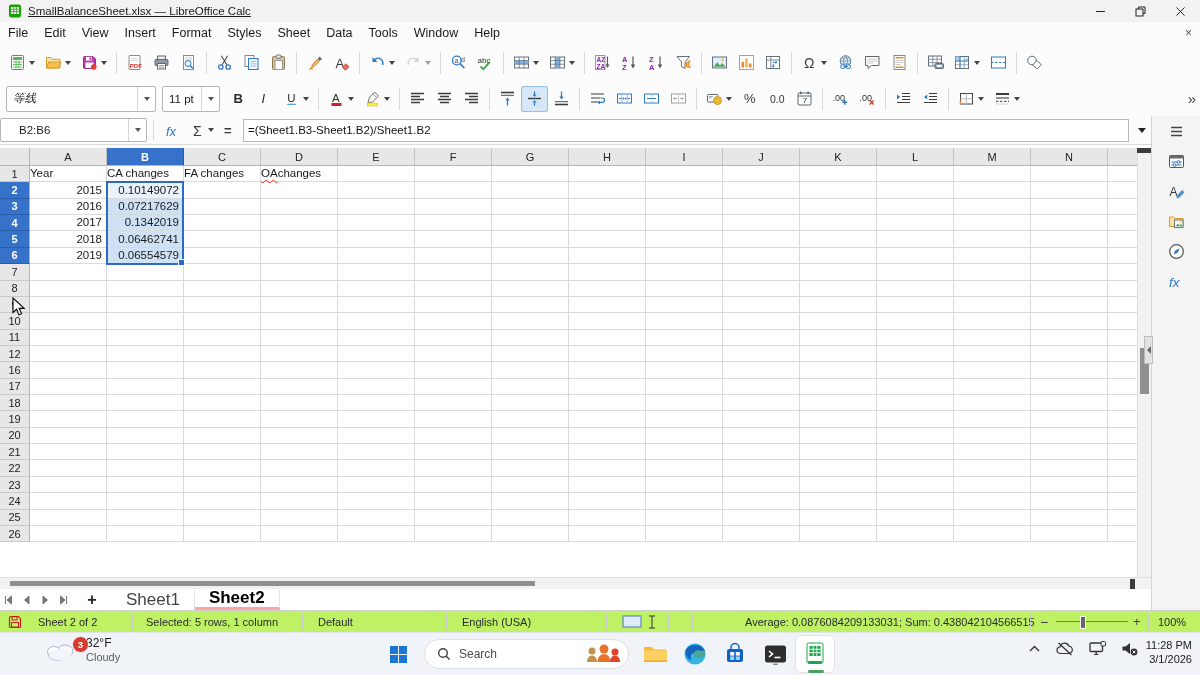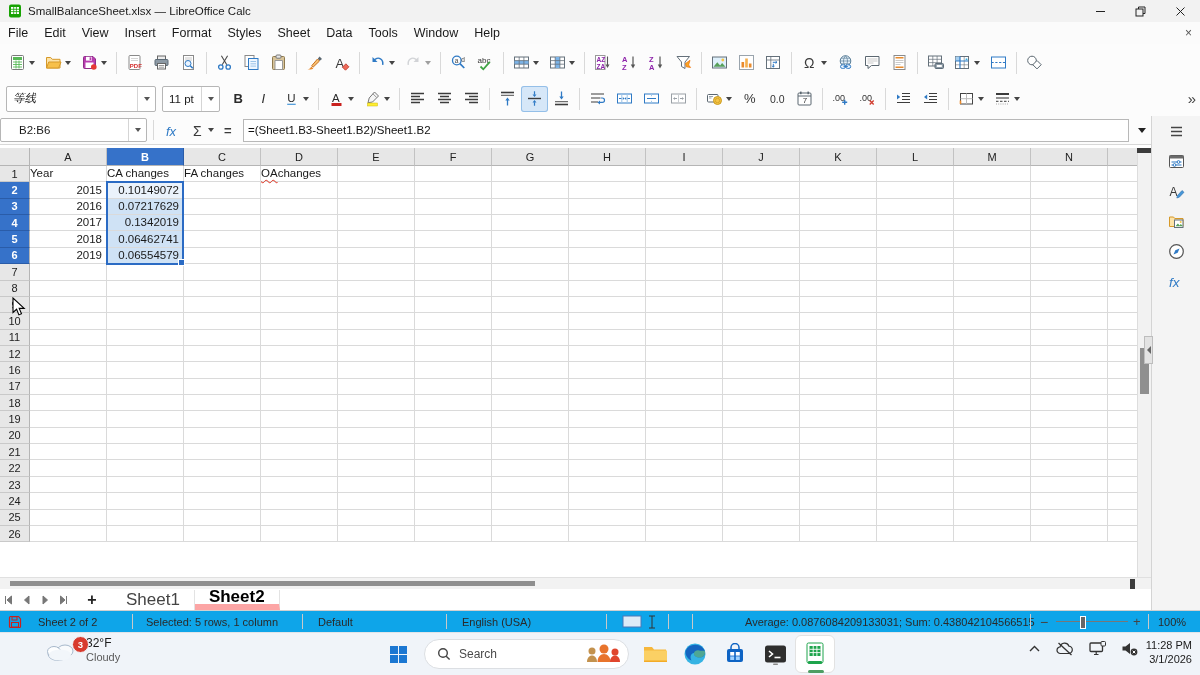--- a/index.html
+++ b/index.html
@@ -1,20 +1,20 @@
 <!DOCTYPE html>
 <html><head>
 <meta charset="utf-8">
 <style>
   html,body{margin:0;padding:0;background:#444;}
   .screen{position:relative;width:1200px;height:675px;overflow:hidden;background:#fff;
     font-family:"Liberation Sans",sans-serif;color:#1a1a1a;}
   
   #titlebar{position:absolute;left:0;top:0;width:1200px;height:22px;background:#f2f2f2;
-    display:flex;align-items:center;border-bottom:1px solid #e6e6e6;}
+    display:flex;align-items:center;border-bottom:1px solid #e6e6e6;text-decoration:underline;}
   #titlebar .appico{margin:0 6px 0 8px;display:flex;}
   #titlebar .ttl{font-size:11.5px;color:#1b1b1b;}
   .wincontrols{margin-left:auto;display:flex;height:22px;}
   .wc{width:40px;height:22px;display:flex;align-items:center;justify-content:center;color:#222;}
   
   #menubar{position:absolute;left:0;top:22px;width:1200px;height:22px;background:#fbfbfb;
     display:flex;align-items:center;font-size:12.5px;}
   #menubar .mi{padding:0 8px;height:22px;display:flex;align-items:center;cursor:default;}
   #menubar .docclose{margin-left:auto;margin-right:8px;color:#555;font-size:12px;}
   
@@ -76,23 +76,23 @@
     display:flex;align-items:center;justify-content:center;}
   #sbtab .tri{width:0;height:0;border-top:4px solid transparent;border-bottom:4px solid transparent;border-right:4px solid #666;}
   #hscroll{position:absolute;left:0;top:577px;width:1151px;height:12px;background:#f2f2f2;border-top:1px solid #e0e0e0;box-sizing:border-box;}
   #hthumb{position:absolute;left:10px;top:3px;width:525px;height:5px;background:#8f8f8f;}
   #hsplit{position:absolute;left:1130px;top:1px;width:5px;height:10px;background:#3c3c3c;}
   
   #tabbar{position:absolute;left:0;top:589px;width:1151px;height:21px;background:#fff;display:flex;align-items:center;}
   .navb{width:18px;height:18px;display:flex;align-items:center;justify-content:center;}
   #addsheet{width:24px;text-align:center;font-size:16px;font-weight:bold;color:#222;margin:0 8px;}
   .sheettab{padding:0 14px;height:20px;display:flex;align-items:center;font-size:17px;color:#444;border-right:1px solid #e3e3e3;}
-  .sheettab.active{font-weight:bold;color:#000;border-bottom:6px solid #fca5a5;box-sizing:border-box;}
+  .sheettab.active{font-weight:bold;color:#000;border-bottom:3px solid #fca5a5;box-sizing:border-box;}
   
-  #statusbar{position:absolute;left:0;top:610px;width:1200px;height:22px;background:#0ea5e9;
+  #statusbar{position:absolute;left:0;top:610px;width:1200px;height:22px;background:#bef264;
     border-top:1px solid #d0d0d0;box-sizing:border-box;font-size:11px;color:#2a2a2a;}
   #statusbar .abs{position:absolute;top:0;height:21px;display:flex;align-items:center;}
   .ssep{position:absolute;top:3px;width:1px;height:15px;background:#c9c9c9;}
   #zoomtrack{position:absolute;left:1056px;top:10px;width:72px;height:1px;background:#777;}
   #zoomthumb{position:absolute;left:1080px;top:5px;width:4px;height:11px;background:#666;border:1px solid #fff;}
   
   #taskbar{position:absolute;left:0;top:632px;width:1200px;height:43px;background:#f0f4f9;border-top:1px solid #e0e4e9;box-sizing:border-box;}
   #weather{position:absolute;left:44px;top:3px;display:flex;align-items:center;}
   #wbadge{position:absolute;left:28px;top:-2px;width:15px;height:15px;border-radius:50%;background:#d83b2e;color:#fff;
     font-size:9.5px;font-weight:bold;display:flex;align-items:center;justify-content:center;border:1.5px solid #f0f4f9;}

